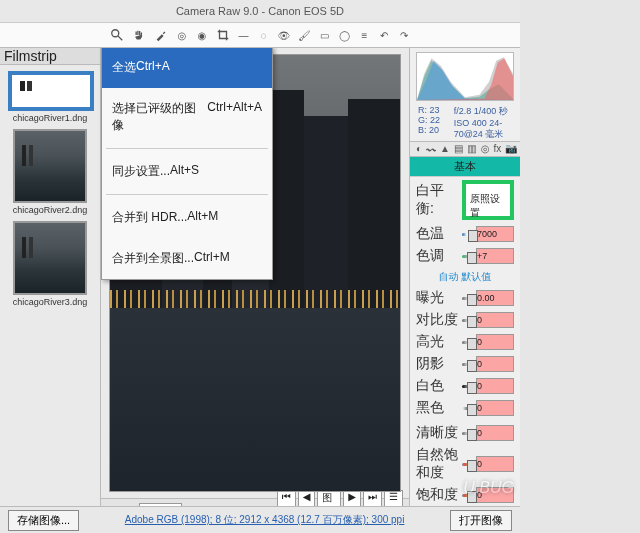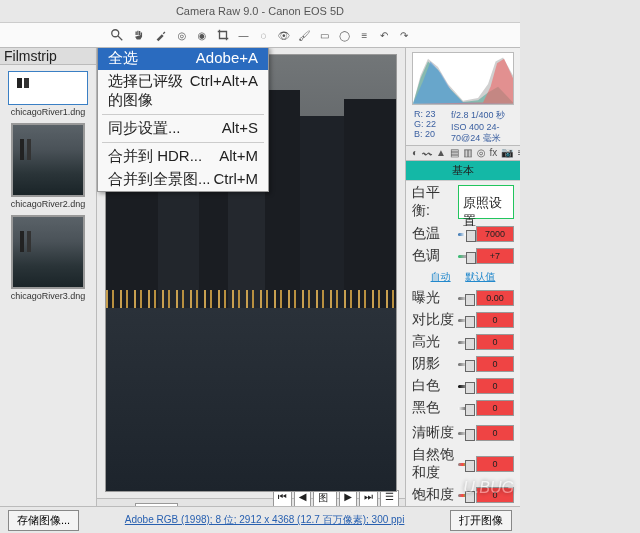--- a/index.html
+++ b/index.html
@@ -24,21 +24,21 @@
 .b1{left:0;top:12%;width:18%;height:48%}
 .b2{left:18%;top:5%;width:14%;height:55%;background:#22262c}
 .b3{left:32%;top:10%;width:10%;height:50%}
 .b4{left:42%;top:14%;width:13%;height:46%;background:#24282e}
 .b5{left:55%;top:8%;width:12%;height:52%}
 .b6{left:67%;top:14%;width:15%;height:46%;background:#1e2228}
 .b7{left:82%;top:10%;width:18%;height:50%}
 .lights{position:absolute;top:54%;width:100%;height:6%;background:repeating-linear-gradient(90deg,#c8a050 0 2px,transparent 2px 6px,#b89040 6px 8px,transparent 8px 14px)}
 .water{position:absolute;top:58%;left:0;right:0;bottom:0;background:linear-gradient(to bottom,#2a3139,#1d242c)}
 .menu{position:absolute;left:0;top:-2px;width:170px;background:#f8f8f8;border:1px solid #999;box-shadow:2px 2px 4px rgba(0,0,0,.3);z-index:20}
-.menu-item{display:flex;justify-content:space-between;padding:2px 10px;font-size:15px}
+.menu-item{display:flex;padding:12px 10px;font-size:12px}
 .menu-item.hi{background:#2a6bbf;color:#fff}
 .menu-sep{height:1px;background:#ccc;margin:2px 4px}
 .center-bot{height:22px;background:#e4e4e4;border-top:1px solid #bbb;display:flex;align-items:center;padding:0 6px;gap:6px;font-size:10px}
 .zoom{border:1px solid #999;padding:1px 6px;background:#fff}
 .cb-lbl{flex:1;text-align:center}
 .nav{display:flex;gap:2px}
 .nav span{border:1px solid #999;padding:0 4px;background:#fff}
 .panel{width:200px;background:#efefef;border-left:1px solid #bbb;display:flex;flex-direction:column;overflow:hidden}
 .histo{height:90px;margin:4px 6px;border:1px solid #bbb;background:#fff;position:relative;overflow:hidden}
 .histo svg{width:100%;height:100%}
@@ -50,25 +50,25 @@
 .row{display:flex;align-items:center;padding:2px 6px;gap:4px}
 .row-lbl{width:42px;font-size:14px;color:#333}
 .slider{flex:1;height:12px;position:relative}
 .track{position:absolute;top:5px;left:0;right:0;height:3px;background:linear-gradient(90deg,#26a,#fff,#fa4);border-radius:2px}
 .track.gray{background:linear-gradient(90deg,#666,#ccc,#666)}
 .track.mg{background:linear-gradient(90deg,#2b6,#aaa,#b3b)}
 .track.bw{background:linear-gradient(90deg,#000,#fff)}
 .track.wb{background:linear-gradient(90deg,#fff,#000)}
 .track.sat{background:linear-gradient(90deg,#888,#f44,#4f4,#44f)}
 .thumb-s{position:absolute;top:2px;width:8px;height:10px;background:#ddd;border:1px solid #666;left:50%}
-.val{width:36px;height:14px;border:1px solid #999;background:#ef4444;text-align:center;font-size:9px;line-height:14px}
+.val{width:36px;height:14px;border:1px solid #999;background:#fca5a5;text-align:left;font-size:9px;line-height:14px}
 .sel-row{display:flex;padding:3px 6px;gap:4px;align-items:center}
-.sel{flex:1;height:16px;border:1px solid #22c55e;background:#fff;padding:8px 4px;font-size:13px}
+.sel{flex:1;height:16px;border:4px solid #22c55e;background:#fff;padding:8px 4px;font-size:10px}
 .autodef{text-align:center;padding:3px 0;font-size:10px;color:#28c}
-.autodef span{margin:0 6px;text-decoration:underline}
+.autodef span{margin:0 0;}
 .footer{height:26px;background:#e8e8e8;border-top:1px solid #bbb;display:flex;align-items:center;padding:0 8px;gap:8px}
 .btn{border:1px solid #888;background:#f4f4f4;padding:2px 8px;font-size:11px}
 .flink{flex:1;text-align:center;color:#2860b0;text-decoration:underline;font-size:10px}
 .watermark{position:absolute;right:6px;bottom:36px;color:#fff;opacity:.4;font-size:16px;font-style:italic;text-shadow:0 0 4px #000}
 </style>
 </head>
 <body>
 
 <div class="window">
   <div class="titlebar">Camera Raw 9.0  -  Canon EOS 5D</div>
@@ -124,21 +124,21 @@
             <div class="thumb-img "></div>
             <div class="thumb-lbl">chicagoRiver3.dng</div>
           </div>
         </div>
     </div>
 
     <div class="center">
       <div class="menu" id="menu">
           <div class="menu-item hi">
             <span>全选</span>
-            <span>Adobe+A</span>
+            <span>Ctrl+A</span>
           </div>
           <div class="menu-item">
             <span>选择已评级的图像</span>
             <span>Ctrl+Alt+A</span>
           </div>
           <div class="menu-sep"></div>
           <div class="menu-item">
             <span>同步设置...</span>
             <span>Alt+S</span>
           </div>

